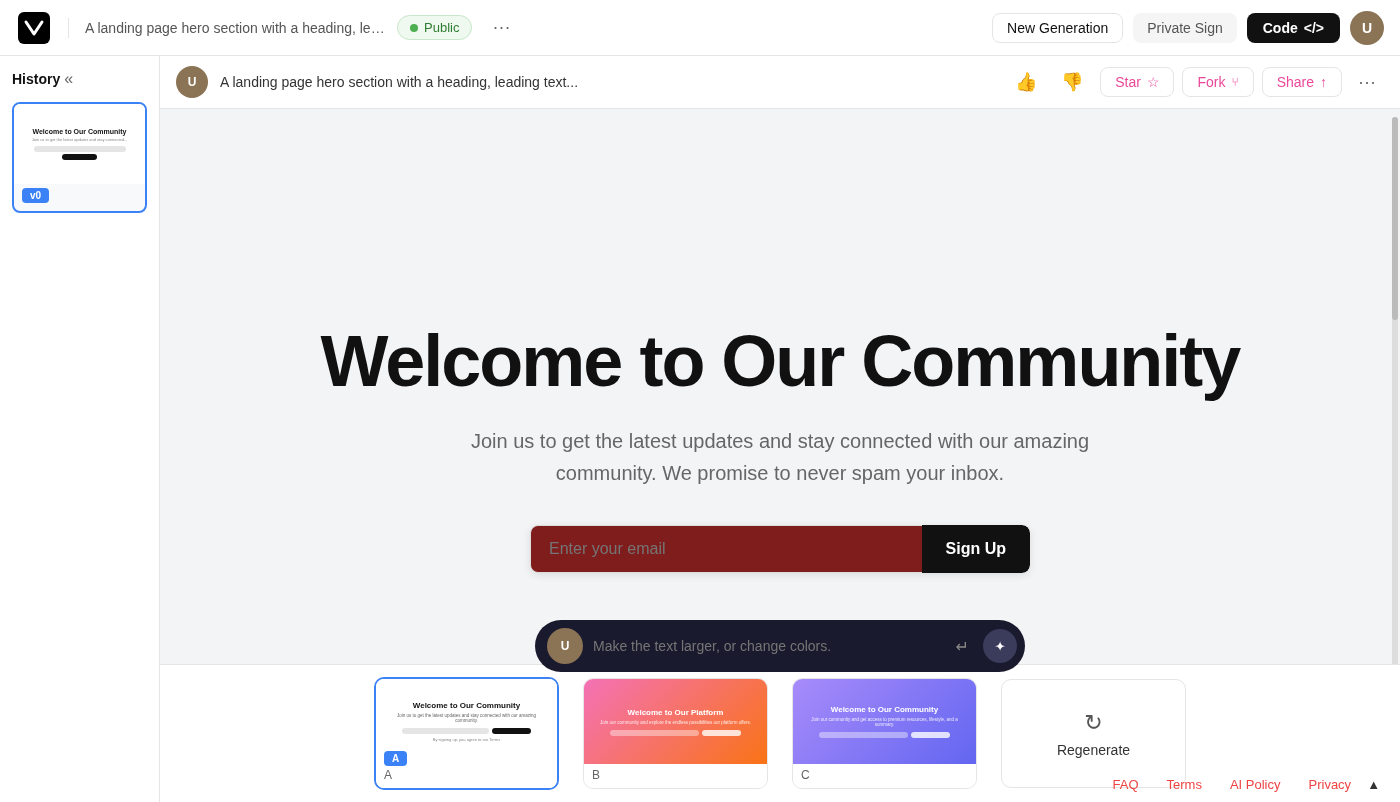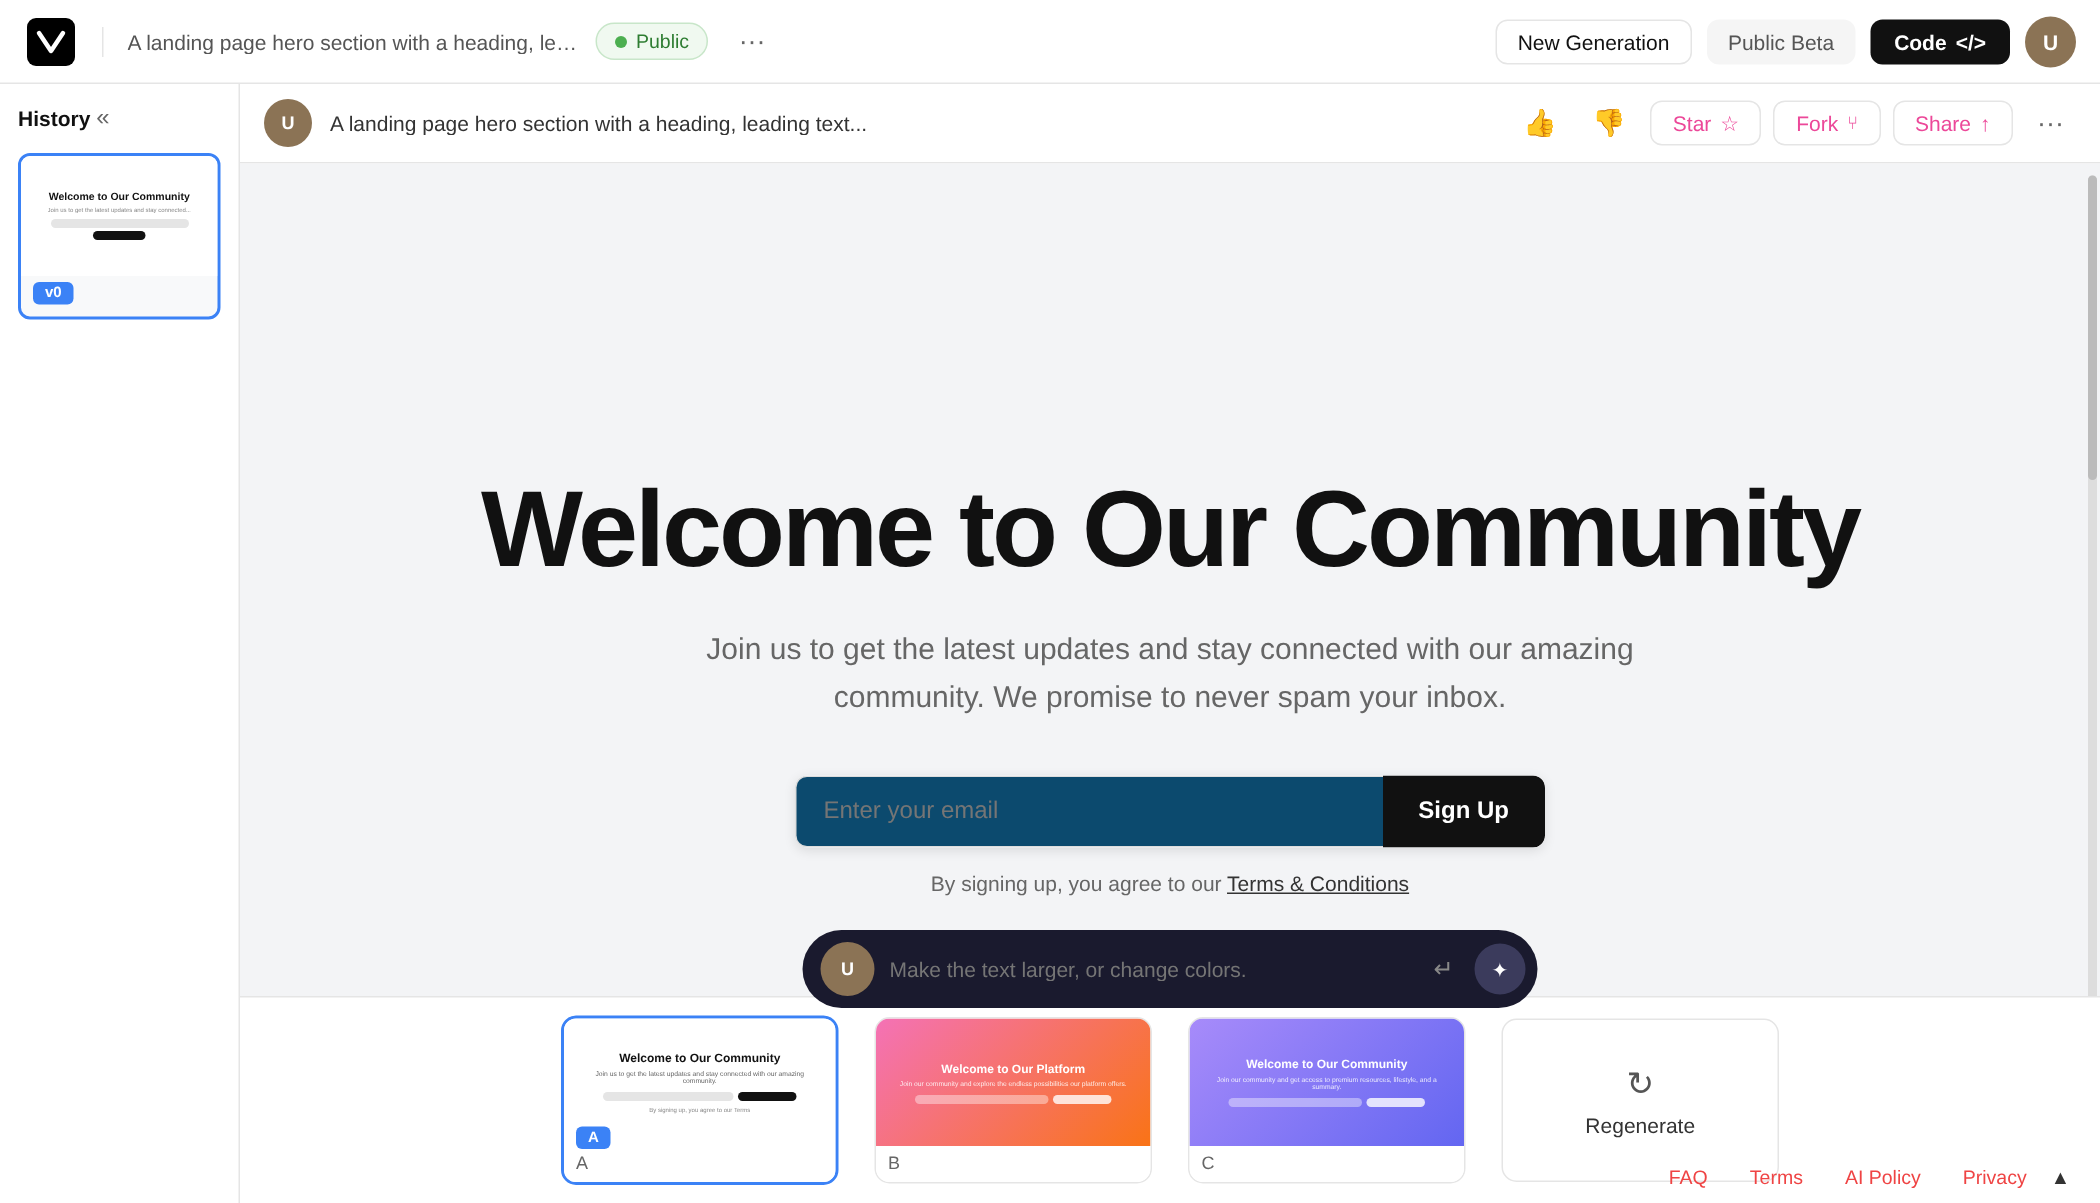--- a/index.html
+++ b/index.html
@@ -123,21 +123,21 @@
       font-size: 20px; color: #666; line-height: 1.6; max-width: 620px; margin-bottom: 36px;
     }
     .email-form {
       display: flex; gap: 0; width: 500px; max-width: 90%;
       border-radius: 8px; overflow: hidden; box-shadow: 0 2px 8px rgba(0,0,0,0.1);
       margin-bottom: 16px;
     }
     .email-input {
       flex: 1; border: 1px solid #ddd; border-right: none; border-radius: 8px 0 0 8px;
       padding: 14px 18px; font-size: 16px; color: #999; outline: none;
-      background: #0c4a6e;
+      background: #7f1d1d;
     }
     .signup-btn {
       background: #111; color: #fff; border: none; border-radius: 0 8px 8px 0;
       padding: 14px 24px; font-size: 16px; font-weight: 600; cursor: pointer;
       white-space: nowrap;
     }
     .terms-text { font-size: 14px; color: #666; }
     .terms-link { color: #333; text-decoration: underline; cursor: pointer; }
 
     
@@ -209,21 +209,21 @@
   <div class="nav-divider"></div>
   <span class="nav-title">A landing page hero section with a heading, leading text...</span>
   <div class="nav-badge">
     <div class="nav-badge-dot"></div>
     <span>Public</span>
   </div>
   <button class="nav-more-btn">···</button>
 
   <div class="nav-right">
     <button class="new-gen-btn">New Generation</button>
-    <button class="private-beta-btn">Public Beta</button>
+    <button class="private-beta-btn">Private Sign</button>
     <button class="code-btn">
       <span>Code</span>
       <span>&lt;/&gt;</span>
     </button>
     <div class="avatar">
       <span style="color:#fff;font-size:14px;font-weight:bold;">U</span>
     </div>
   </div>
 </nav>
 
@@ -279,23 +279,20 @@
         </div>
       </div>
 
       <section class="hero-section">
         <h1 class="hero-title">Welcome to Our Community</h1>
         <p class="hero-subtitle">Join us to get the latest updates and stay connected with our amazing community. We promise to never spam your inbox.</p>
         <div class="email-form">
           <input class="email-input" type="email" placeholder="Enter your email" style="">
           <button class="signup-btn">Sign Up</button>
         </div>
-        <p class="terms-text">
-          <span>By signing up, you agree to our </span><a class="terms-link">Terms &amp; Conditions</a>
-        </p>
       </section>
 
       <div class="bottom-panel" style="position:absolute;bottom:0;left:0;right:0;display:flex;align-items:center;justify-content:center;padding:12px 16px;background:#fff;border-top:1px solid #e5e5e5;">
 
         <div class="variant-card active" style="position:relative;border:2px solid #3b82f6;border-radius:10px;overflow:hidden;width:185px;flex-shrink:0;cursor:pointer;margin:0 6px;">
           <div class="variant-thumb white-bg" style="background:#fff;padding:10px;display:flex;flex-direction:column;align-items:center;height:85px;">
             <div style="font-size:8px;font-weight:800;color:#111;text-align:center;">Welcome to Our Community</div>
             <div style="font-size:4.5px;color:#666;text-align:center;margin-top:3px;">Join us to get the latest updates and stay connected with our amazing community.</div>
             <div style="display:flex;margin-top:5px;gap:3px;width:80%;">
               <div style="flex:1;height:6px;background:#e5e5e5;border-radius:3px;"></div>

